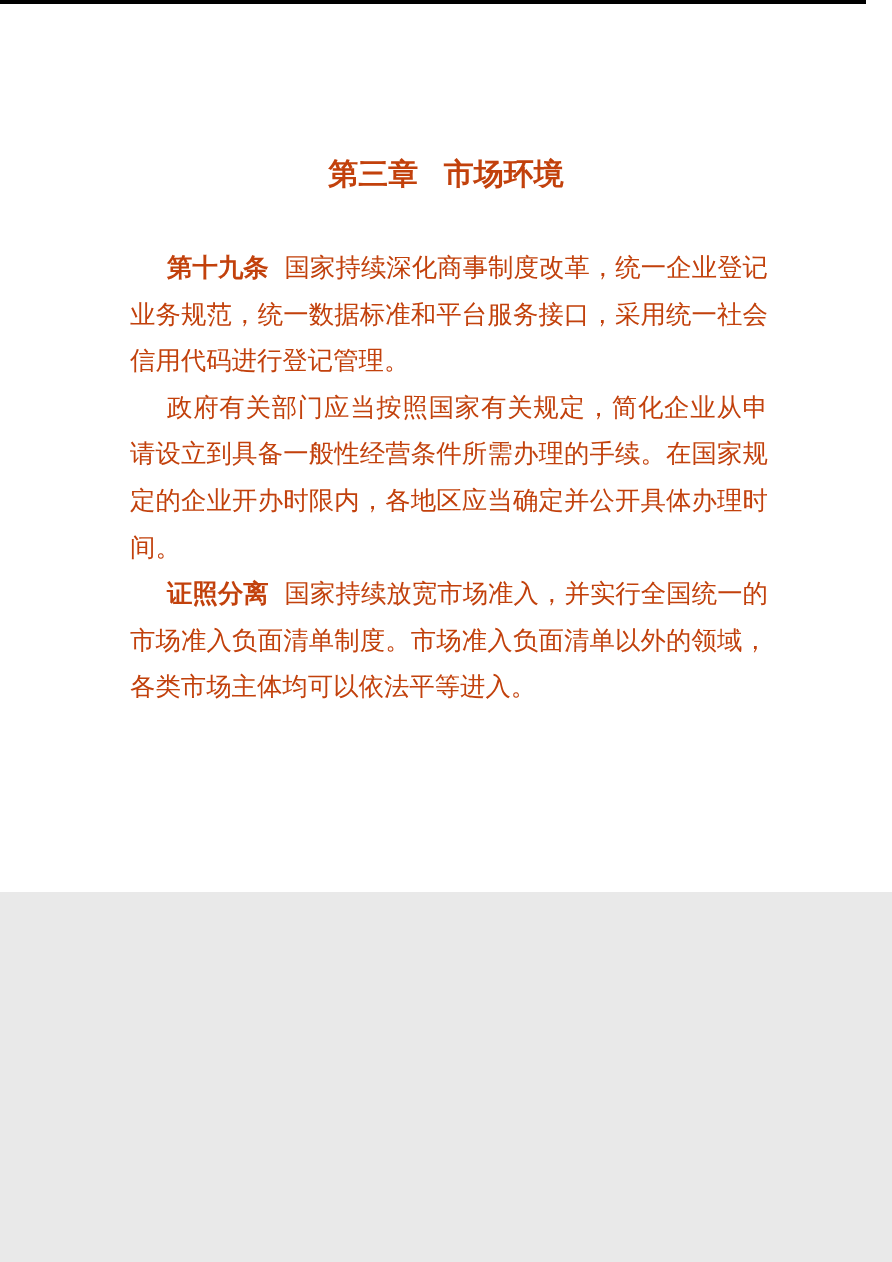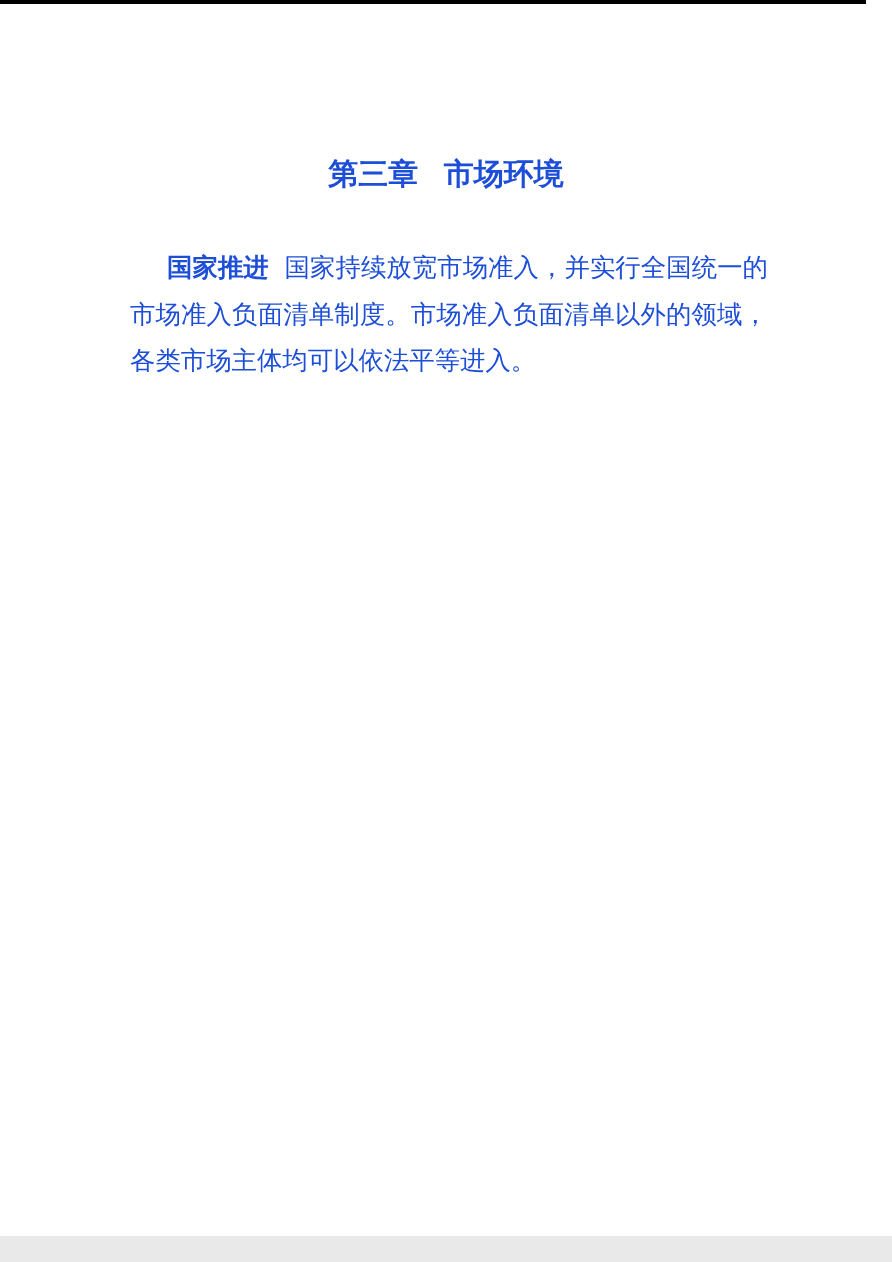--- a/index.html
+++ b/index.html
@@ -4,23 +4,23 @@
 <style>
   * { margin: 0; padding: 0; box-sizing: border-box; }
   html, body { background: #e9e9e9; }
   body {
     width: 892px;
     font-family: "DejaVu Serif", "Liberation Serif", serif;
   }
   .page {
     position: relative;
     width: 892px;
-    height: 1236px;
+    height: 892px;
     background: #ffffff;
-    color: #1d4ed8;
+    color: #c2410c;
     overflow: hidden;
   }
   .top-rule {
     position: absolute;
     top: 0;
     left: 0;
     width: 866px;
     height: 4px;
     background: #000000;
   }
@@ -47,15 +47,17 @@
 </style>
 </head>
 <body>
 
 <div class="page">
   <div class="top-rule"></div>
 
   <h1 class="chapter-title"><span>第三章</span><span class="chapter-name">市场环境</span></h1>
 
   <div class="body-text">
-    <p class="para"><span class="lead">国家推进</span><span class="ptext">国家持续放宽市场准入，并实行全国统一的市场准入负面清单制度。市场准入负面清单以外的领域，各类市场主体均可以依法平等进入。</span></p>
+    <p class="para"><span class="lead">第十九条</span><span class="ptext">国家持续深化商事制度改革，统一企业登记业务规范，统一数据标准和平台服务接口，采用统一社会信用代码进行登记管理。</span></p>
+    <p class="para"><span class="lead"></span><span class="ptext">政府有关部门应当按照国家有关规定，简化企业从申请设立到具备一般性经营条件所需办理的手续。在国家规定的企业开办时限内，各地区应当确定并公开具体办理时间。</span></p>
+    <p class="para"><span class="lead">证照分离</span><span class="ptext">国家持续放宽市场准入，并实行全国统一的市场准入负面清单制度。市场准入负面清单以外的领域，各类市场主体均可以依法平等进入。</span></p>
   </div>
 </div>
 
 </body></html>

